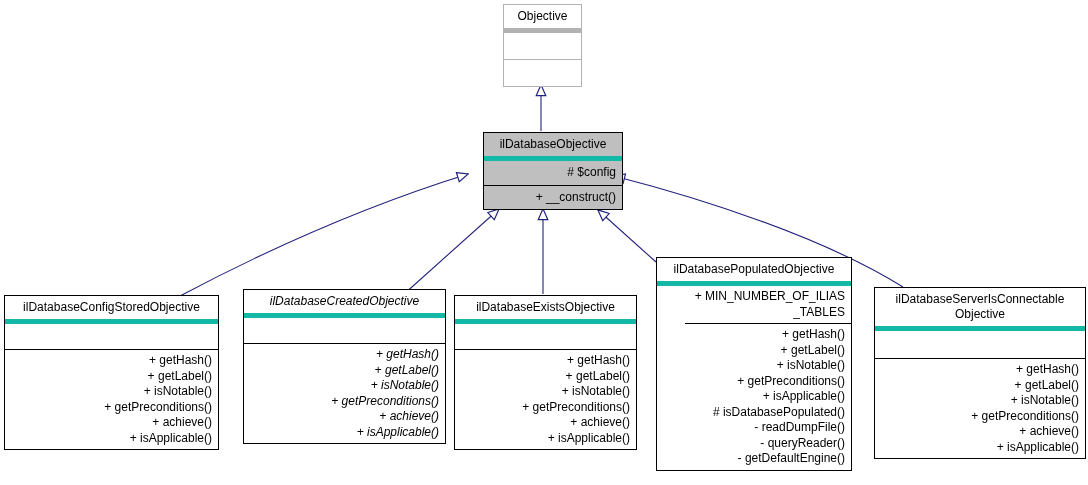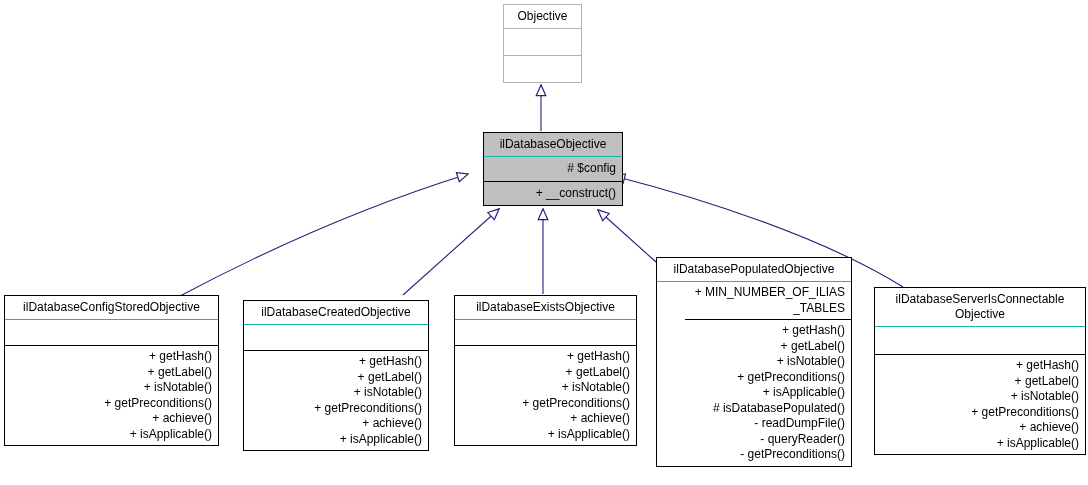--- a/index.html
+++ b/index.html
@@ -33,21 +33,21 @@
   .uml-box.highlighted {
     background: #bfbfbf;
   }
   .uml-box.external {
     border-color: #b2b2b2;
   }
   .uml-title {
     text-align: center;
     padding: 4px 4px;
     line-height: 15px;
-    border-bottom: 1px solid #14b8a6;
+    border-bottom: 5px solid #14b8a6;
     white-space: pre-line;
   }
   .external .uml-title {
     border-bottom-color: #b2b2b2;
   }
   .uml-sect {
     padding: 3px 6px;
     min-height: 19px;
     box-sizing: content-box;
   }
@@ -61,21 +61,21 @@
     line-height: 15.5px;
     white-space: pre-line;
     text-align: right;
   }
   
   #box-objective   { left: 503px; top: 4px;   width: 79px; }
   #box-objective .uml-sect { min-height: 20px; }
   #box-base        { left: 471px; top: 132px; width: 140px; margin-left: 12px; }
   #box-base .uml-sect { padding: 4px 6px; min-height: 0; }
   #box-config      { left: 4px;   top: 295px; width: 215px; }
-  #box-created     { left: 243px; top: 300px; width: 186px; }
+  #box-created     { left: 243px; top: 289px; width: 203px; font-style: italic; }
   #box-exists      { left: 454px; top: 295px; width: 183px; }
   #box-populated   { left: 656px; top: 257px; width: 196px; }
   #box-populated .uml-sect { min-height: 0; margin-left: 28px; }
   #box-server      { left: 874px; top: 287px; width: 212px; }
   #box-server .uml-sect.attrs { min-height: 21px; }
 </style>
 </head>
 <body>
 
 <div id="canvas">
@@ -159,21 +159,21 @@
       </div>
     <div class="uml-sect">
         <div class="member">+ getHash()</div>
         <div class="member">+ getLabel()</div>
         <div class="member">+ isNotable()</div>
         <div class="member">+ getPreconditions()</div>
         <div class="member">+ isApplicable()</div>
         <div class="member"># isDatabasePopulated()</div>
         <div class="member">- readDumpFile()</div>
         <div class="member">- queryReader()</div>
-        <div class="member">- getPreconditions()</div>
+        <div class="member">- getDefaultEngine()</div>
       </div>
   </div>
 
   <div class="uml-box" id="box-server">
     <div class="uml-title">ilDatabaseServerIsConnectable
 Objective</div>
     <div class="uml-sect attrs"></div>
     <div class="uml-sect">
         <div class="member">+ getHash()</div>
         <div class="member">+ getLabel()</div>

